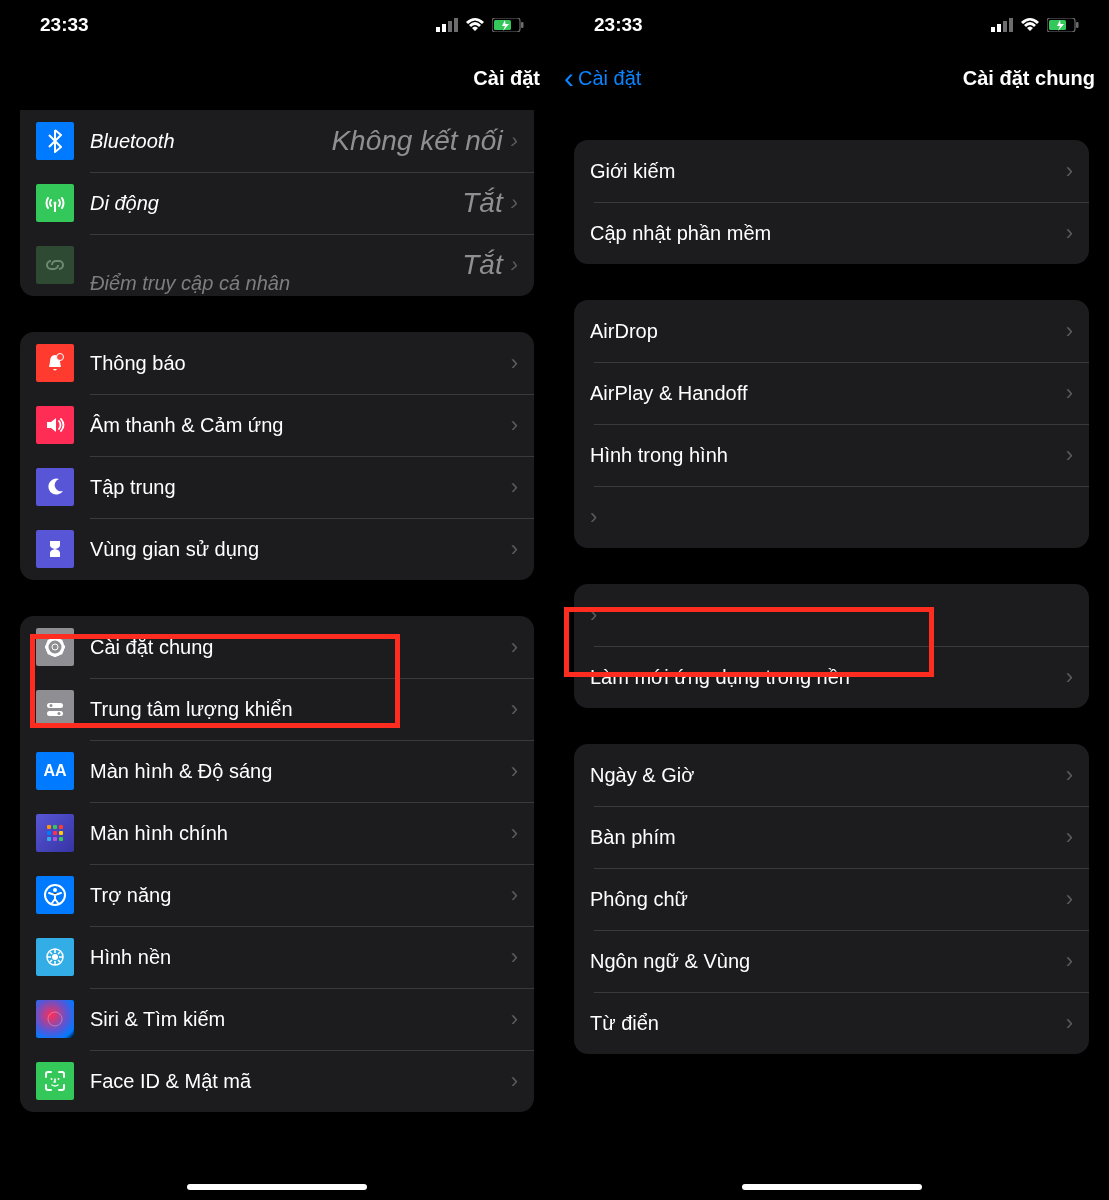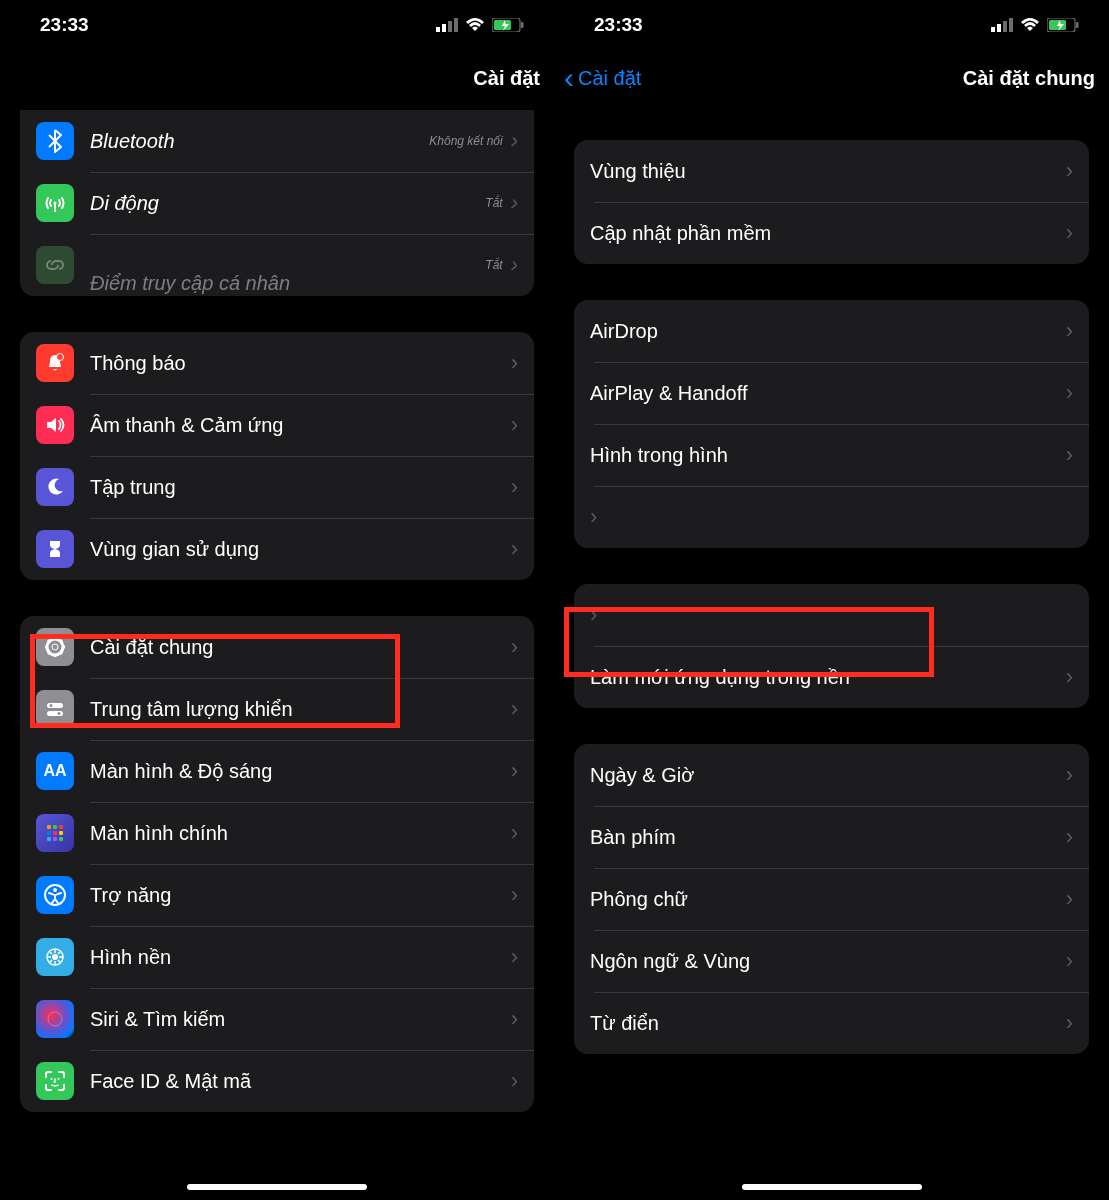--- a/index.html
+++ b/index.html
@@ -72,31 +72,31 @@
     right: 0;
     height: 1px;
     background: #3a3a3c;
   }
   .row-no-icon + .row-no-icon::before,
   .row-no-icon + .row::before,
   .row + .row-no-icon::before { left: 20px; }
   .row-icon {
     width: 38px;
     height: 38px;
-    border-radius: 8px;
+    border-radius: 2px;
     display: flex;
     align-items: center;
     justify-content: center;
     margin-right: 16px;
     flex-shrink: 0;
     color: #fff;
   }
   .row-label { flex: 1; font-size: 20px; color: #fff; }
   .row-label.dim { color: #7d7d82; margin-top: 36px; }
-  .row-value { font-size: 12px; color: #8e8e93; margin-right: 8px; }
+  .row-value { font-size: 28px; color: #8e8e93; margin-right: 8px; }
   .chevron { color: #5a5a5e; font-size: 22px; font-weight: 300; }
   .highlight-box {
     position: absolute;
     border: 5px solid #ff2d1f;
     pointer-events: none;
     z-index: 10;
   }
   .home-indicator {
     position: absolute;
     bottom: 10px;
@@ -368,21 +368,21 @@
     <div class="nav-back">
       <span style="font-size:30px;font-weight:400;">‹</span>
       <span>Cài đặt</span>
     </div>
     <span class="nav-title">Cài đặt chung</span>
   </div>
 
   <div class="content" style="padding-top:34px;">
     <div class="section">
       <div class="row row-no-icon">
-        <span class="row-label">Vùng thiệu</span>
+        <span class="row-label">Giới kiếm</span>
         <span class="chevron">›</span>
       </div>
       <div class="row row-no-icon">
         <span class="row-label">Cập nhật phần mềm</span>
         <span class="chevron">›</span>
       </div>
     </div>
 
     <div class="section">
       <div class="row row-no-icon">

